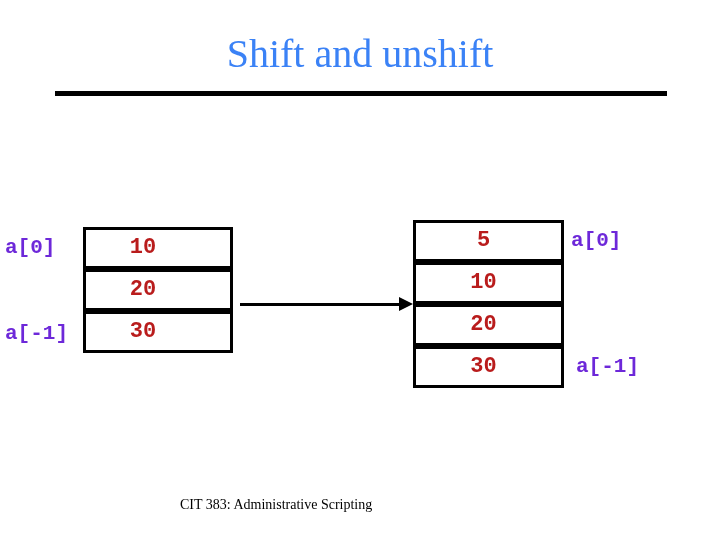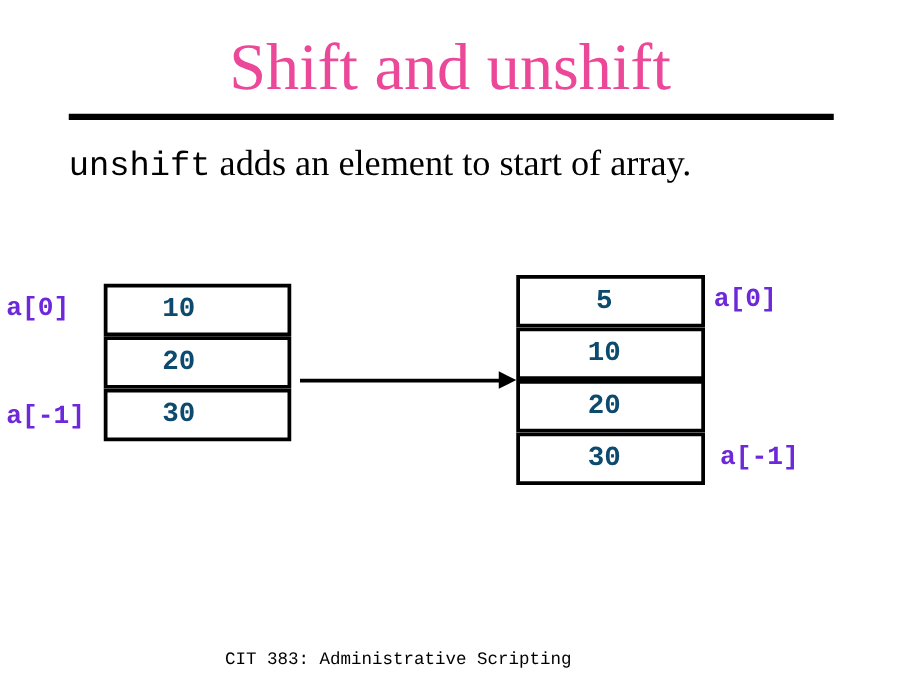--- a/index.html
+++ b/index.html
@@ -16,23 +16,23 @@
     font-family: "Liberation Serif", serif;
     color: #000000;
   }
   .title {
     position: absolute;
     top: 31px;
     left: 0;
     width: 720px;
     text-align: center;
     font-family: "Liberation Serif", serif;
-    font-size: 53px;
+    font-size: 40px;
     line-height: 46px;
-    color: #ec4899;
+    color: #3b82f6;
     white-space: nowrap;
   }
   .title-rule {
     position: absolute;
     left: 55px;
     top: 91px;
     width: 612px;
     height: 5px;
     background: #000000;
   }
@@ -69,21 +69,21 @@
   .array-stack .cell {
     box-sizing: border-box;
     height: 42px;
     border: 3px solid #000000;
     background: #ffffff;
     font-family: "Liberation Mono", monospace;
     font-weight: bold;
     font-size: 22px;
     line-height: 36px;
     text-align: center;
-    color: #0c4a6e;
+    color: #b91c1c;
   }
   .left-array {
     left: 83px;
     top: 227px;
     width: 150px;
   }
   .left-array .cell { padding-right: 30px; }
   .right-array {
     left: 413px;
     top: 220px;
@@ -116,40 +116,36 @@
     width: 0;
     height: 0;
     border-left: 14px solid #000000;
     border-top: 7px solid transparent;
     border-bottom: 7px solid transparent;
   }
   .footer {
     position: absolute;
     left: 180px;
     top: 496px;
-    font-family: Liberation Mono, monospace;
+    font-family: Liberation Serif, serif;
     font-size: 14px;
     line-height: 17px;
     color: #000000;
     white-space: nowrap;
-    margin-top: 24px;
   }
 </style>
 </head>
 <body>
 
 <div class="slide">
 
   <div class="title">Shift and unshift</div>
 
   <div class="title-rule"></div>
 
-  <div class="body-line">
-    <span class="code">unshift</span><span class="serif"> adds an element to start of array.</span>
-  </div>
 
   <div class="mono-label" style="left:5px; top:236px;">a[0]</div>
   <div class="mono-label" style="left:5px; top:322px;">a[-1]</div>
 
   <div class="array-stack left-array">
     <div class="cell">10</div>
     <div class="cell">20</div>
     <div class="cell">30</div>
   </div>
 

